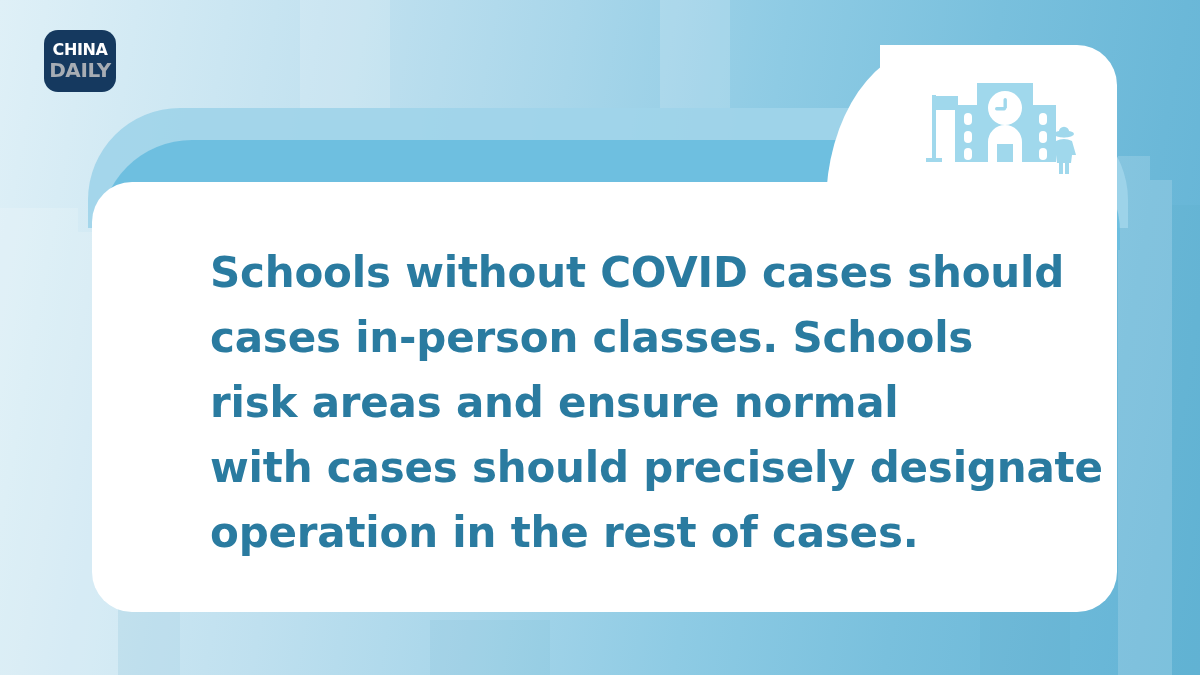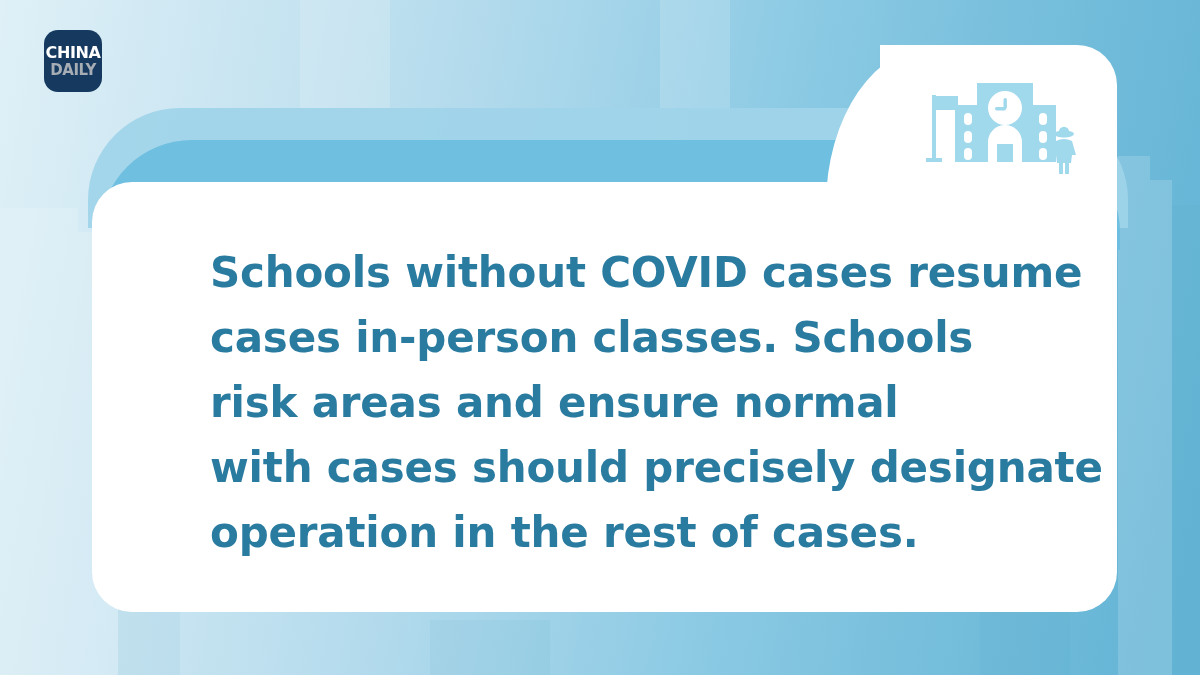--- a/index.html
+++ b/index.html
@@ -74,39 +74,39 @@
     height: 210px;
     background: #ffffff;
     border-top-left-radius: 110px 160px;
   }
 
   
   .logo {
     position: absolute;
     left: 44px;
     top: 30px;
-    width: 58px;
+    width: 72px;
     height: 62px;
     background: #15395f;
     border-radius: 14px;
     display: flex;
     flex-direction: column;
     align-items: center;
     justify-content: center;
     line-height: 1;
   }
   .logo-top {
     font-size: 16px;
     font-weight: bold;
     color: #ffffff;
     letter-spacing: -0.4px;
     font-family: "DejaVu Sans", sans-serif;
   }
   .logo-bottom {
-    font-size: 15px;
+    font-size: 20px;
     font-weight: bold;
     color: #a7adb4;
     letter-spacing: -0.4px;
     margin-top: 2px;
     font-family: "DejaVu Sans", sans-serif;
   }
 
   
   .headline {
     position: absolute;
@@ -213,20 +213,20 @@
 
         <g>
           <rect x="88.5" y="16" width="3.4" height="11" rx="1.7"></rect>
           <rect x="80" y="25" width="11" height="3.4" rx="1.7"></rect>
         </g>
       </g>
     </svg>
   </div>
 
   <div class="headline">
-    <span class="ln">Schools without COVID cases resume</span>
+    <span class="ln">Schools without COVID cases should</span>
     <span class="ln">cases in-person classes. Schools</span>
     <span class="ln">risk areas and ensure normal</span>
     <span class="ln">with cases should precisely designate</span>
     <span class="ln">operation in the rest of cases.</span>
   </div>
 
 </div>
 
 </body></html>

